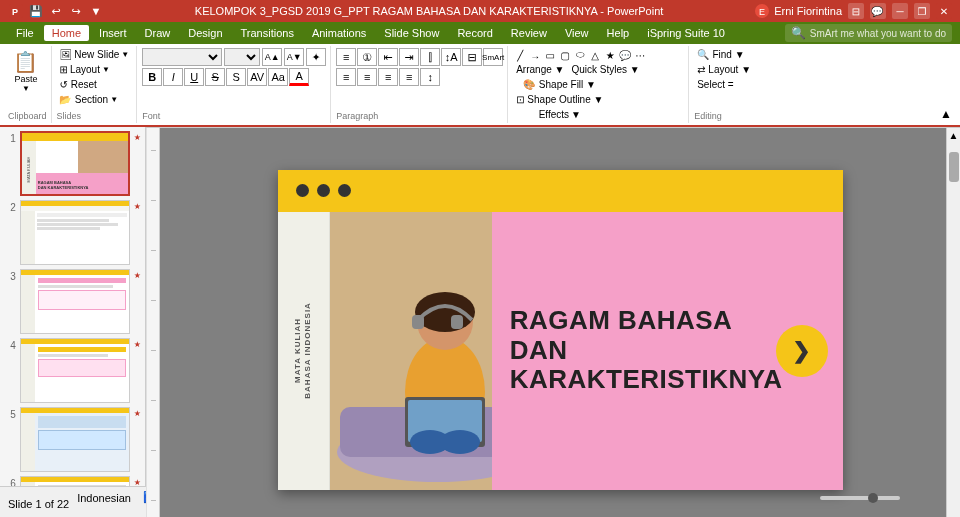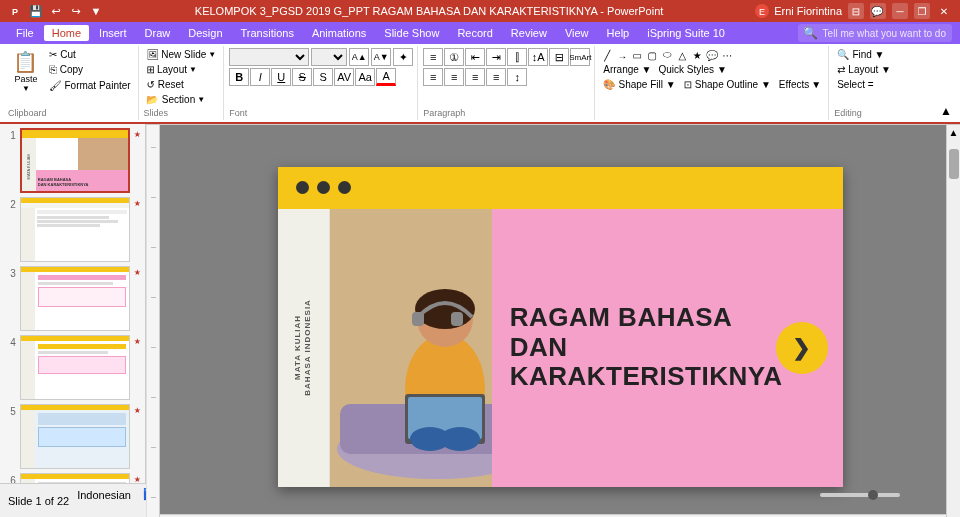--- a/index.html
+++ b/index.html
@@ -12,21 +12,21 @@
     #title-bar-left { display: flex; align-items: center; gap: 4px; }
     #title-bar-center { font-size: 11px; text-align: right; }
     #title-bar-right { display: flex; align-items: center; gap: 6px; }
     .title-btn { width: 16px; height: 16px; background: rgba(255,255,255,0.2); border-radius: 2px; display: flex; align-items: center; justify-content: center; cursor: pointer; font-size: 10px; }
 
     
     .qa-icon { width: 16px; height: 16px; display: flex; align-items: center; justify-content: center; cursor: pointer; color: white; font-size: 11px; }
 
     
     #menu-bar {
-      height: 22px; background: #8b5cf6; display: flex; align-items: center; padding: 0 8px; gap: 2px;
+      height: 22px; background: #4d7c0f; display: flex; align-items: center; padding: 0 8px; gap: 2px;
     }
     .menu-item { padding: 2px 8px; color: white; font-size: 11px; cursor: pointer; border-radius: 2px; }
     .menu-item.active { background: white; color: #c0392b; }
 
     
     #main-area {
       display: flex; height: calc(517px - 22px - 22px - 90px - 22px); 
     }
 
     
@@ -143,38 +143,33 @@
   <div class="menu-item">Animations</div>
   <div class="menu-item">Slide Show</div>
   <div class="menu-item">Record</div>
   <div class="menu-item">Review</div>
   <div class="menu-item">View</div>
   <div class="menu-item">Help</div>
   <div class="menu-item">iSpring Suite 10</div>
   <div style="flex:1;"></div>
   <div style="display:flex;align-items:center;background:rgba(255,255,255,0.15);border-radius:3px;padding:2px 6px;gap:4px;cursor:pointer;">
     <span>🔍</span>
-    <span style="color:rgba(255,255,255,0.8);font-size:10px;">Tell me what you want to do</span>
+    <span style="color:rgba(255,255,255,0.8);font-size:10px;">SmArt me what you want to do</span>
   </div>
 </div>
 
 <div id="ribbon-area">
   <div class="ribbon-toolbar">
 
     <div class="rg">
       <div class="rg-top">
         <div class="big-btn">
           <span class="big-btn-icon">📋</span>
           <span style="font-size:9px;">Paste</span>
           <span style="font-size:8px;">▼</span>
-        </div>
-        <div style="display:flex;flex-direction:column;gap:2px;">
-          <div class="sm-btn">✂ Cut</div>
-          <div class="sm-btn">⎘ Copy</div>
-          <div class="sm-btn">🖌 Format Painter</div>
         </div>
       </div>
       <div class="rg-label">Clipboard</div>
     </div>
 
     <div class="rg">
       <div class="rg-top" style="flex-direction:column;gap:2px;">
         <div class="sm-btn">
           <span>🖼</span>
             <span>New Slide</span>
@@ -253,21 +248,21 @@
           <div class="shape-item">▢</div>
           <div class="shape-item">⬭</div>
           <div class="shape-item">△</div>
           <div class="shape-item">★</div>
           <div class="shape-item">💬</div>
           <div class="shape-item">⋯</div>
 
           <div class="sm-btn" style="font-size:10px;">Arrange ▼</div>
           <div class="sm-btn" style="font-size:10px;">Quick Styles ▼</div>
         </div>
-        <div style="display:flex;gap:2px;align-items:center;">
+        <div style="display:flex;gap:2px;align-items:center;flex-direction:column;">
           <div class="sm-btn">🎨 Shape Fill ▼</div>
           <div class="sm-btn">⊡ Shape Outline ▼</div>
           <div class="sm-btn">
             <span>Effects</span>
               <span>▼</span>
           </div>
         </div>
       </div>
     </div>
 

